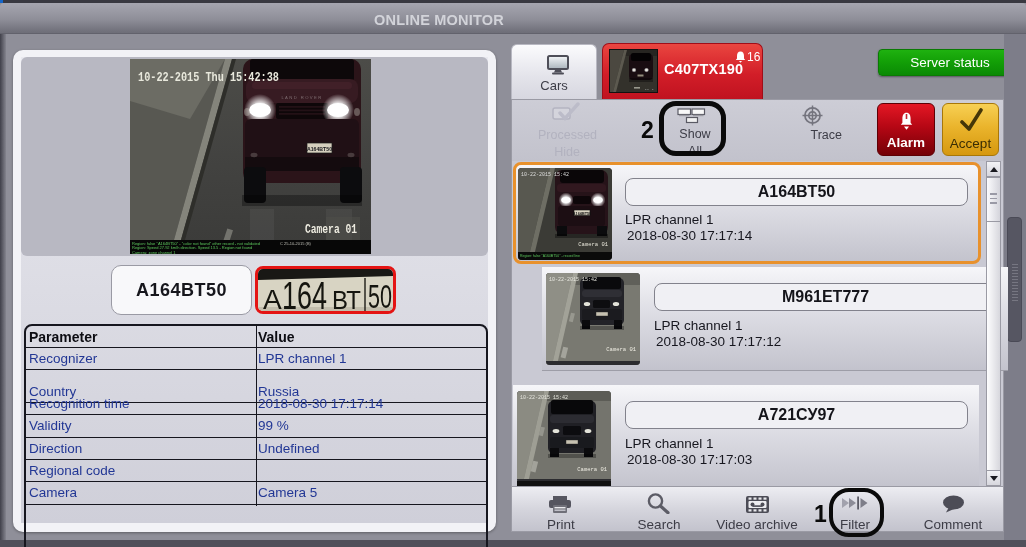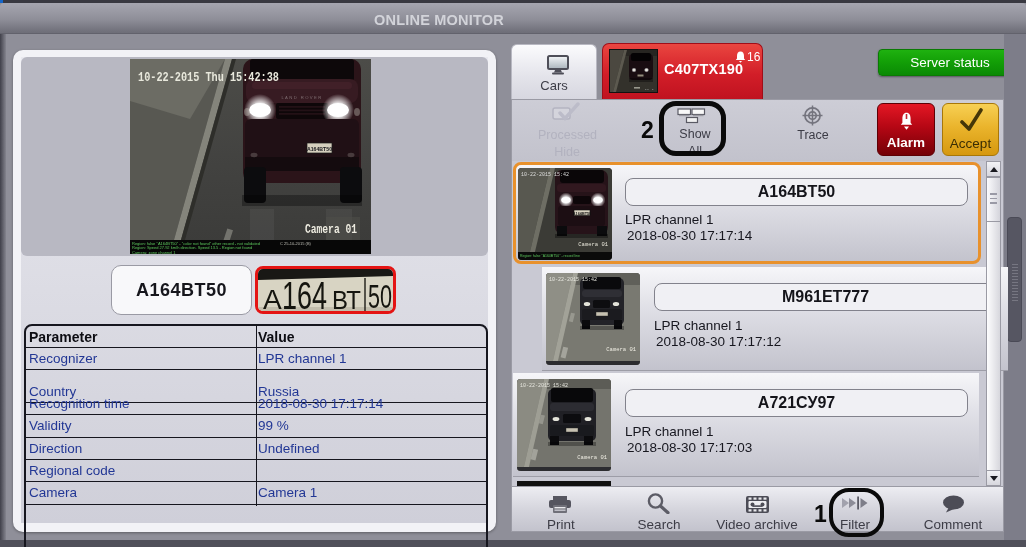--- a/index.html
+++ b/index.html
@@ -70,21 +70,21 @@
   background:linear-gradient(#f7d054, #eab42c 45%, #d6980f); border:1px solid #a87708;
   text-align:center; color:#3a2d04; font-size:13.5px; }
 
 
 .list { left:511px; top:161px; width:493px; height:325px; background:#c9c9d3;
   border-left:1px solid #9a9aa4; border-right:1px solid #9a9aa4; overflow:hidden; }
 .item { position:absolute; left:513px; width:466px; background:linear-gradient(#f6f6f9, #dddde4 45%, #c3c3cd); }
 .item1 { top:162px; height:102px; border:3px solid #e8912c; border-radius:8px; width:468px;
   background:linear-gradient(#f6f6f9, #dddde4 45%, #c3c3cd); }
 .item2 { top:267px; height:104px; border-bottom:1px solid #9d9da7;margin-left:29px;}
-.item3 { top:373px; height:104px; border-bottom:1px solid #9d9da7;}
+.item3 { top:385px; height:104px; border-bottom:1px solid #9d9da7;}
 .thumb { position:absolute; width:94px; height:92px; border-radius:4px; overflow:hidden; background:#222; }
 .pbox { position:absolute; left:625px; width:343px; height:28px; background:#f0f0f4;
   border:1px solid #82828c; border-radius:8px; text-align:center; line-height:26px;
   font-size:16px; font-weight:bold; color:#14141a; }
 .ltxt { position:absolute; left:625px; font-size:13.5px; color:#17171f; }
 .sliver { left:517px; top:481px; width:94px; height:5px; background:#111; }
 
 
 .sbar { left:986px; top:161px; width:15px; height:325px; background:linear-gradient(90deg,#fdfdfe,#d7d7dd); border:1px solid #9a9aa4; }
 .sbtn { position:absolute; left:986px; width:15px; height:16px; background:linear-gradient(#f2f2f5,#d7d7de); border:1px solid #9a9aa4; }
@@ -213,21 +213,21 @@
     <div class="prow" style="top:134px;">
         <span class="c1">Regional code</span>
         <span class="c2"></span>
       </div>
     <div class="prow" style="top:111.6px;">
         <span class="c1">Direction</span>
         <span class="c2">Undefined</span>
       </div>
     <div class="prow" style="top:156.4px;">
         <span class="c1">Camera</span>
-        <span class="c2">Camera 1</span>
+        <span class="c2">Camera 5</span>
       </div>
     <div class="vdiv"></div>
   </div>
 
   <div class="abs tabcars"></div>
   <svg class="abs" style="left:547px; top:55px;" width="22" height="20" viewBox="0 0 22 20">
     <defs>
         <linearGradient id="scr" x1="0" y1="0" x2="0" y2="1">
           <stop offset="0%" stop-color="#f4f6f8"></stop>
           <stop offset="100%" stop-color="#aab4bc"></stop>
@@ -275,21 +275,21 @@
     <rect x="2" y="6.8" width="10.5" height="1.4" fill="#9a9aa2"></rect>
     <rect x="16" y="6.8" width="10.5" height="1.4" fill="#9a9aa2"></rect>
   </svg>
   <div class="abs tbtn" style="left:666px; top:126px; width:58px;">Show<br>All</div>
   <svg class="abs" style="left:802px; top:105px;" width="21" height="21" viewBox="0 0 21 21">
     <line x1="10.5" y1="0.5" x2="10.5" y2="20.5" stroke="#74747e" stroke-width="1.5"></line>
     <line x1="0.5" y1="10.5" x2="20.5" y2="10.5" stroke="#74747e" stroke-width="1.5"></line>
     <circle cx="10.5" cy="10.5" r="7.6" fill="none" stroke="#74747e" stroke-width="1.7"></circle>
     <circle cx="10.5" cy="10.5" r="3.7" fill="none" stroke="#74747e" stroke-width="1.7"></circle>
   </svg>
-  <div class="abs tbtn" style="left:784px; top:127px; width:58px;">Trace</div>
+  <div class="abs tbtn" style="left:784px; top:127px; width:58px;text-align:right;">Trace</div>
   <div class="abs acceptbtn">
     <svg style="margin-top:4px;" width="26" height="25" viewBox="0 0 26 25">
       <path d="M4 14 L11 21 L23 2" stroke="#453608" stroke-width="3.6" fill="none" stroke-linecap="round" stroke-linejoin="round"></path>
     </svg>
     <div style="margin-top:0px;">Accept</div>
   </div>
   <div class="abs alarmbtn">
     <svg style="margin-top:8px;" width="15" height="19" viewBox="0 0 15 19">
       <path d="M7.5 0.8 C4.6 0.8 3.4 3.4 3.4 6.8 L3.4 10.8 L1.8 12.8 L13.2 12.8 L11.6 10.8 L11.6 6.8 C11.6 3.4 10.4 0.8 7.5 0.8 Z" fill="#fff"></path>
       <rect x="6.7" y="2" width="1.6" height="5" fill="#c22530"></rect>

